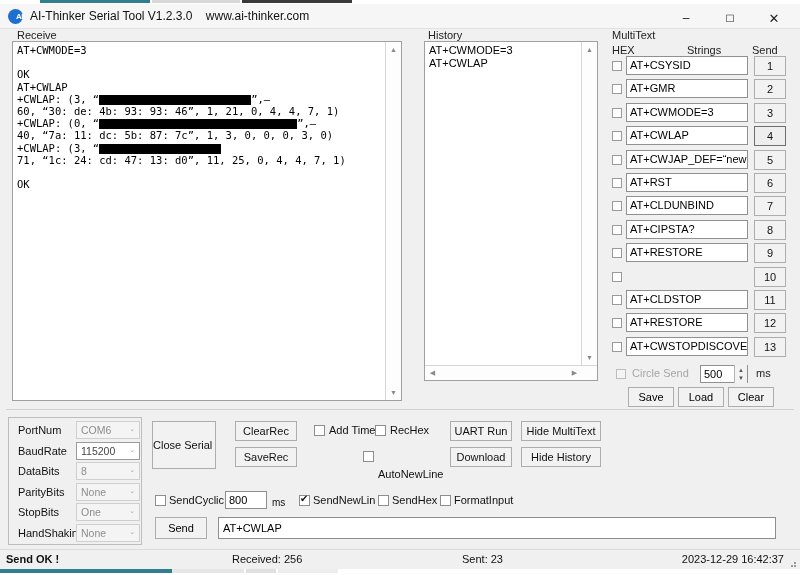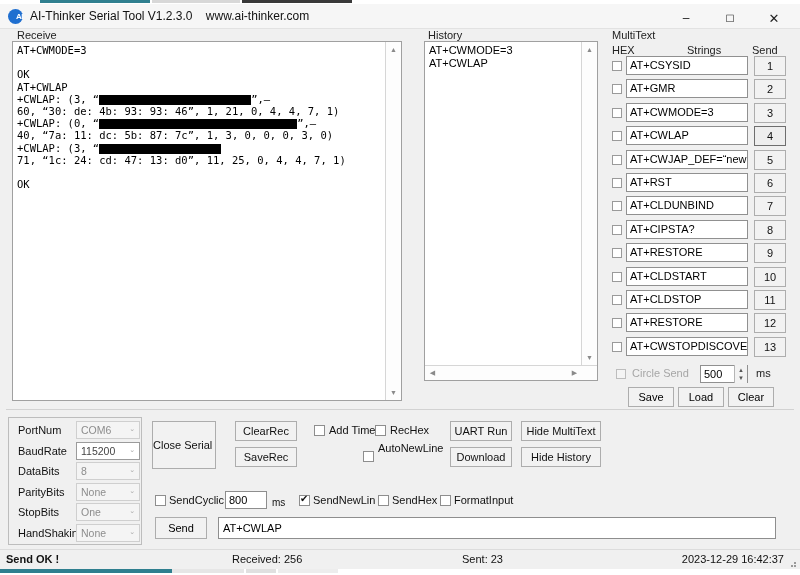--- a/index.html
+++ b/index.html
@@ -325,21 +325,21 @@
     position: absolute; left: 0px; top: -3px;
     font-size: 10px; color: #111; line-height: 11px;
   }
   .cbx-lbl { position: absolute; font-size: 11px; color: #111; }
 
   #chk-addtime { left: 314px; top: 425px; }
   #lbl-addtime { left: 329px; top: 424px; }
   #chk-rechex { left: 375px; top: 425px; }
   #lbl-rechex { left: 390px; top: 424px; }
   #chk-autonl { left: 363px; top: 451px; }
-  #lbl-autonl { left: 378px; top: 442px; }
+  #lbl-autonl { left: 378px; top: 468px; }
 
   
   #chk-sendcyclic { left: 155px; top: 495px; }
   #lbl-sendcyclic { left: 169px; top: 494px; }
   #inp-cycms {
     position: absolute; left: 225px; top: 491px;
     width: 42px; height: 18px;
     border: 1px solid #8e8e8e; background: #fff;
     box-sizing: border-box; font-size: 11px; line-height: 16px; padding-left: 3px;
   }
@@ -497,21 +497,20 @@
         <div class="mt-input">AT+CIPSTA?</div>
         <div class="mt-btn">8</div>
       </div>
       <div class="mt-row" style="top: 243.2px;">
         <div class="mt-chk"></div>
         <div class="mt-input">AT+RESTORE</div>
         <div class="mt-btn">9</div>
       </div>
       <div class="mt-row" style="top: 266.6px;">
         <div class="mt-chk"></div>
-        <div class="mt-input">AT+CLDSTART</div>
         <div class="mt-btn">10</div>
       </div>
       <div class="mt-row" style="top: 290px;">
         <div class="mt-chk"></div>
         <div class="mt-input">AT+CLDSTOP</div>
         <div class="mt-btn">11</div>
       </div>
       <div class="mt-row" style="top: 313.4px;">
         <div class="mt-chk"></div>
         <div class="mt-input">AT+RESTORE</div>

